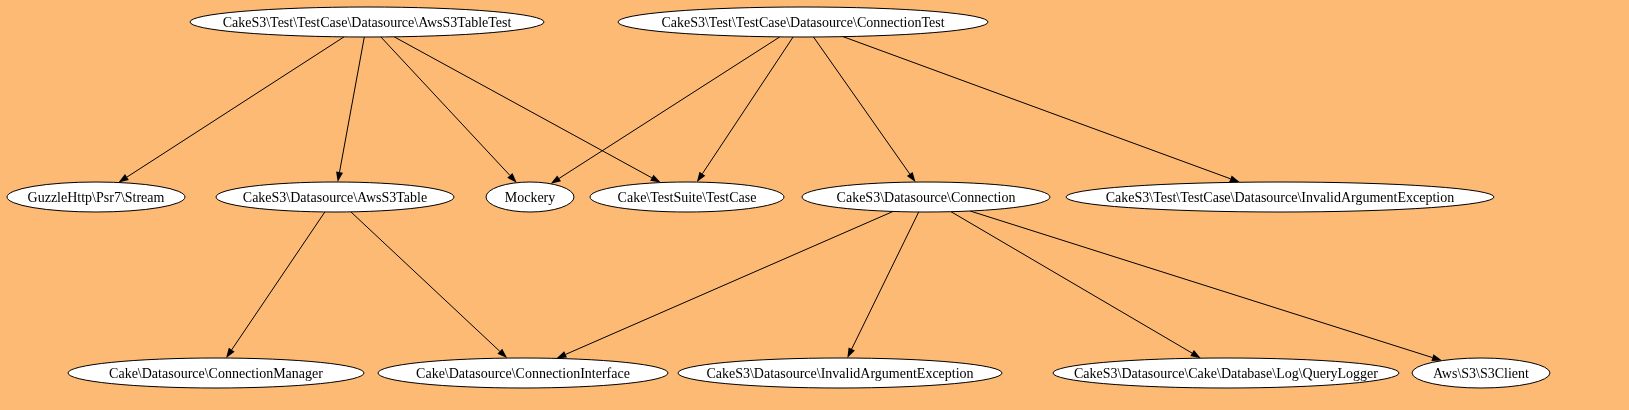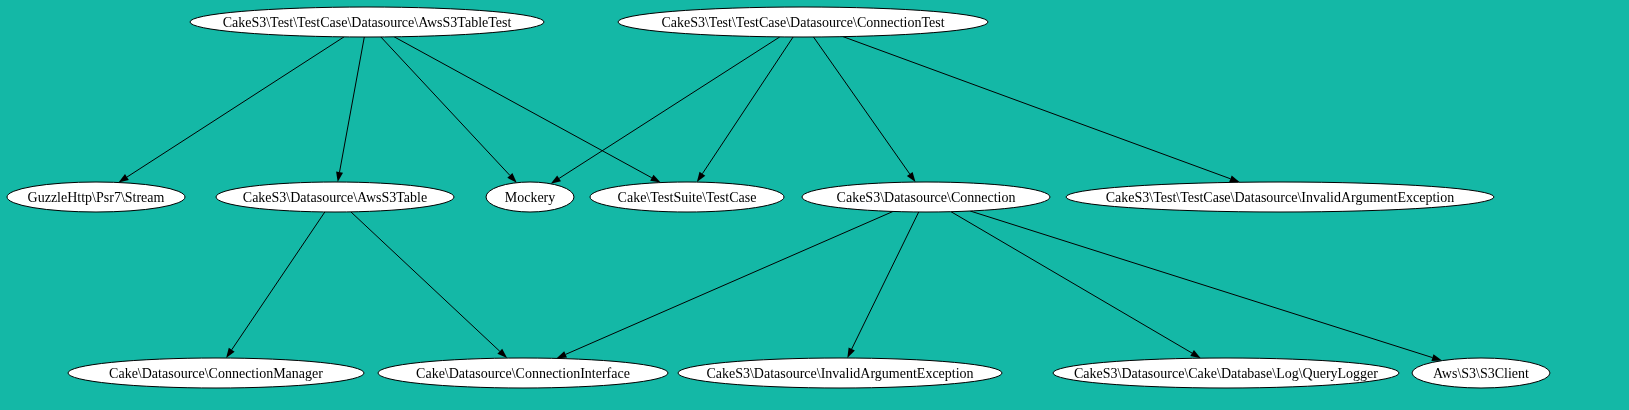--- a/index.html
+++ b/index.html
@@ -4,21 +4,21 @@
 <style>
   html, body {
     margin: 0;
     padding: 0;
     background: #ffffff;
   }
   .graph-wrap {
     width: 1629px;
     height: 410px;
     position: relative;
-    background: #14b8a6;
+    background: #fdba74;
     overflow: hidden;
   }
   svg text {
     font-family: "Liberation Serif", "DejaVu Serif", serif;
     font-size: 14px;
     fill: #000000;
   }
 </style>
 </head>
 <body>

